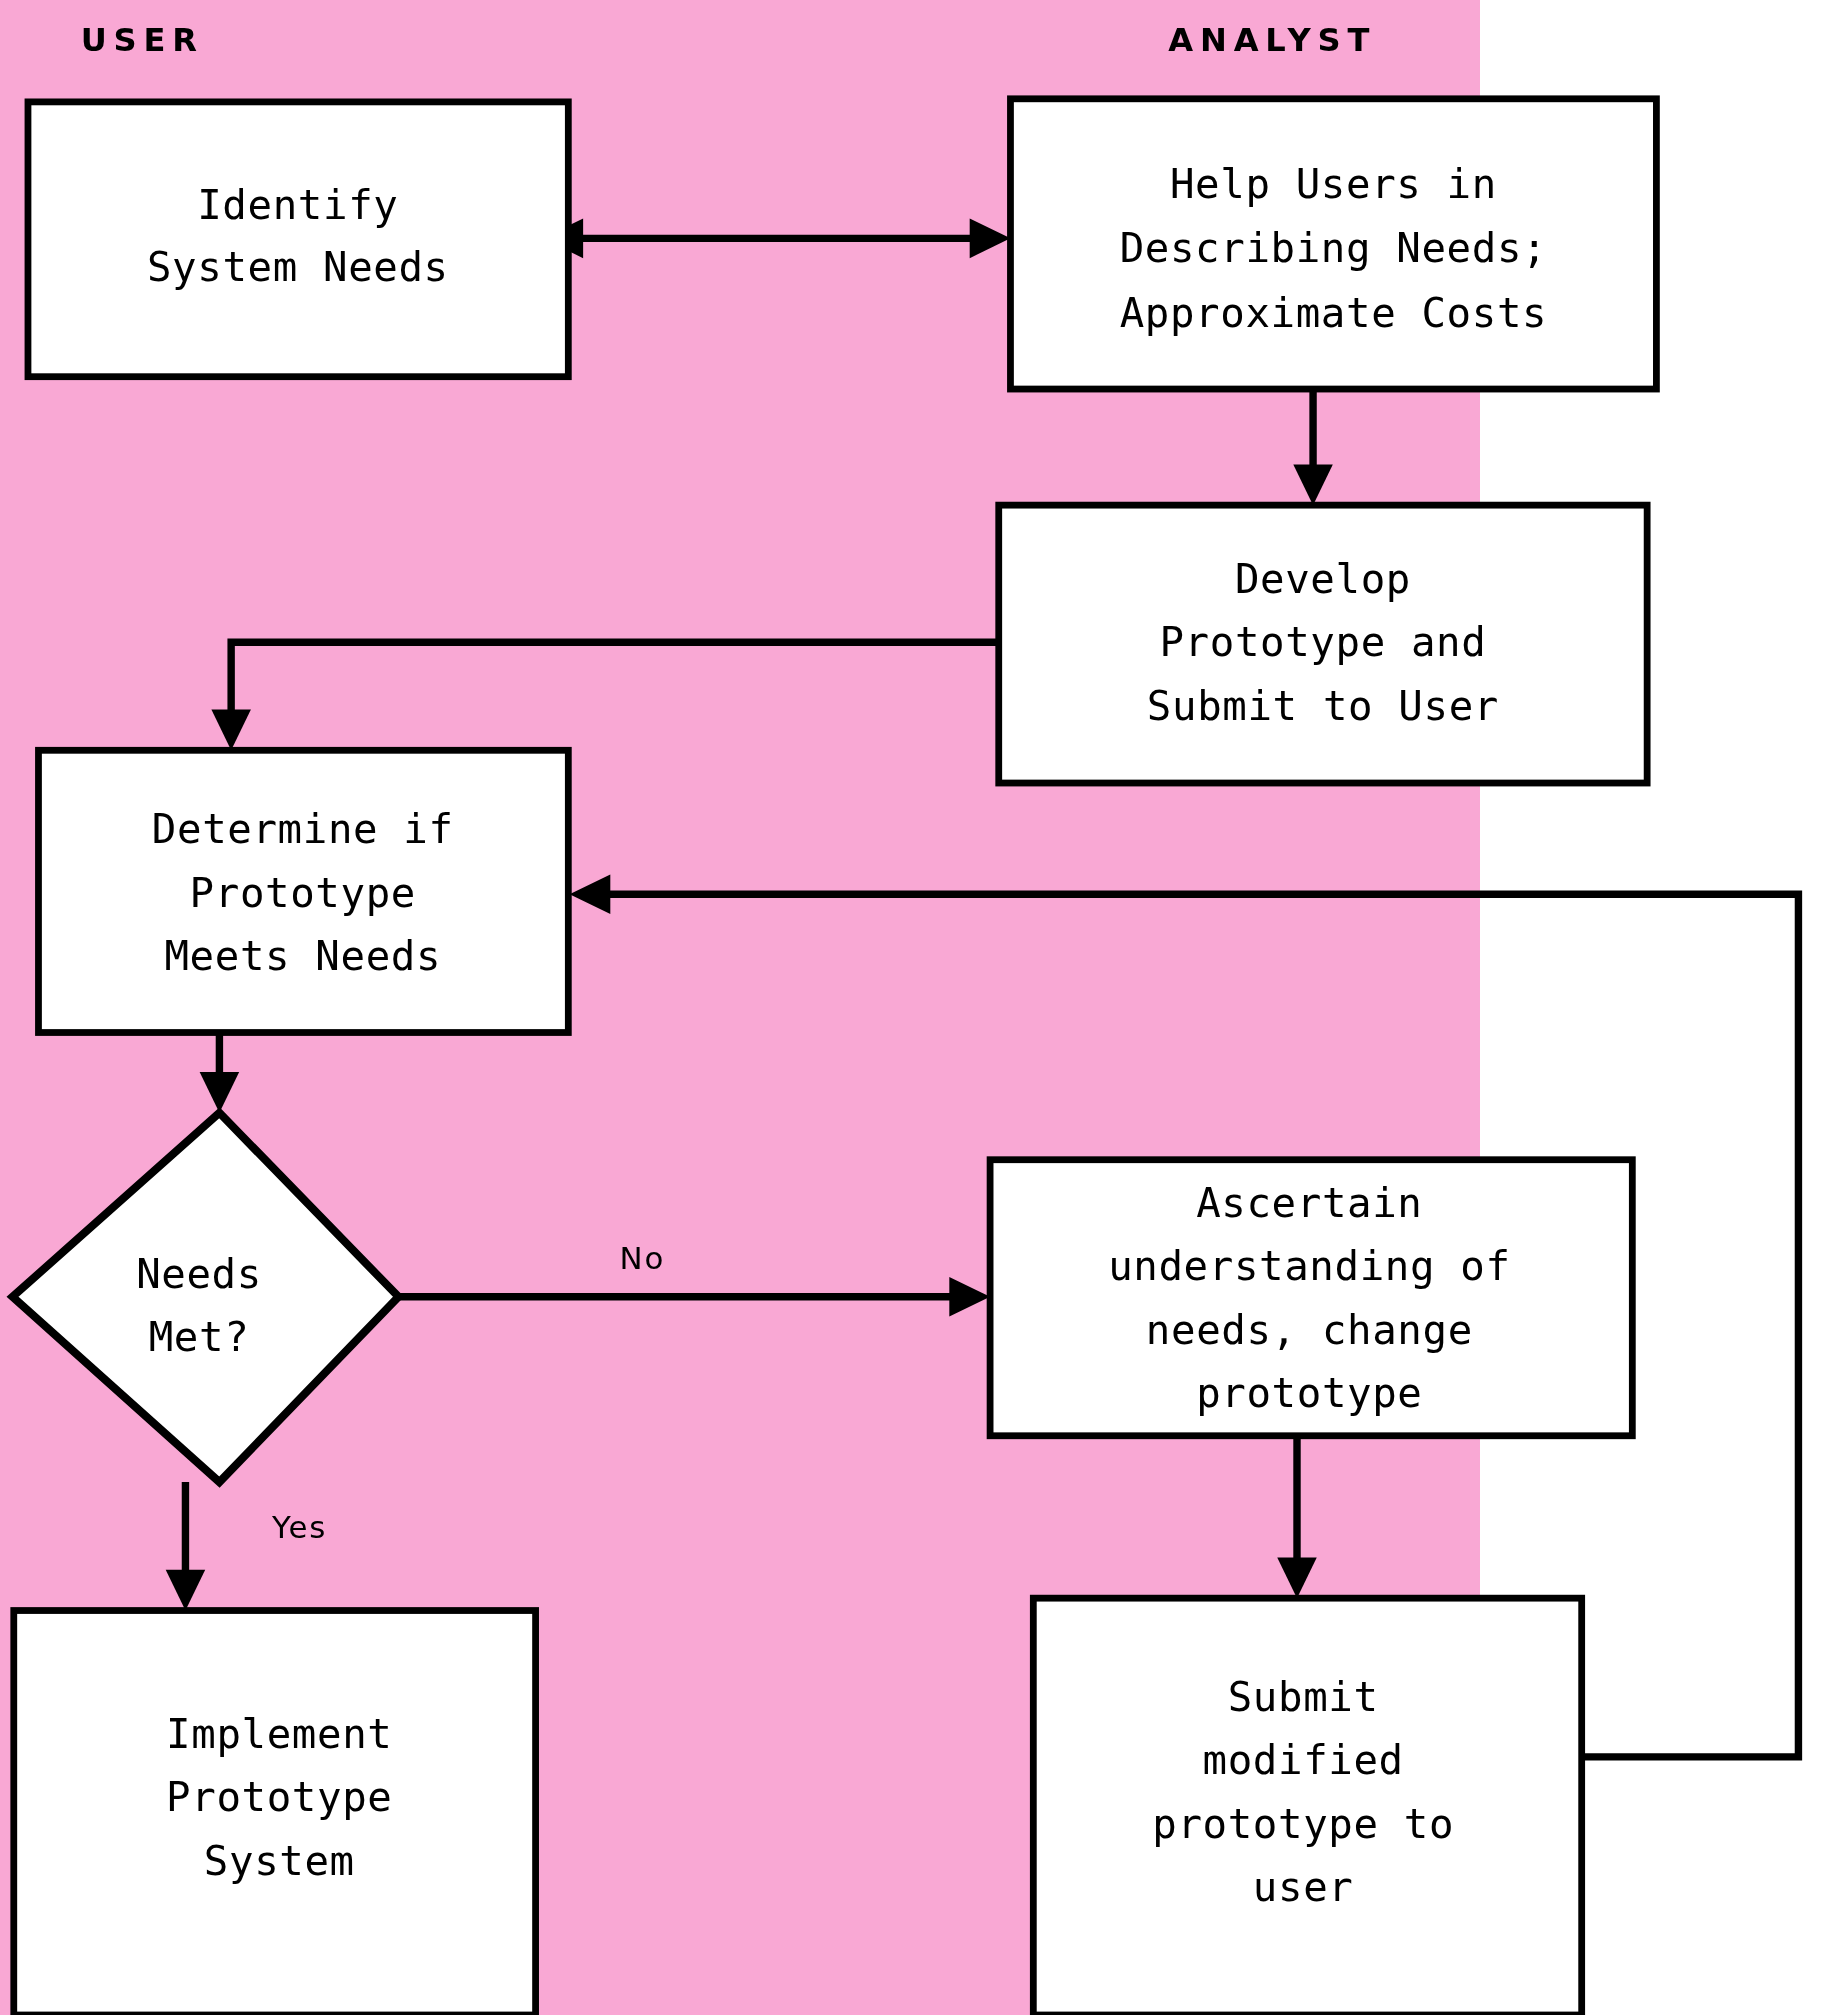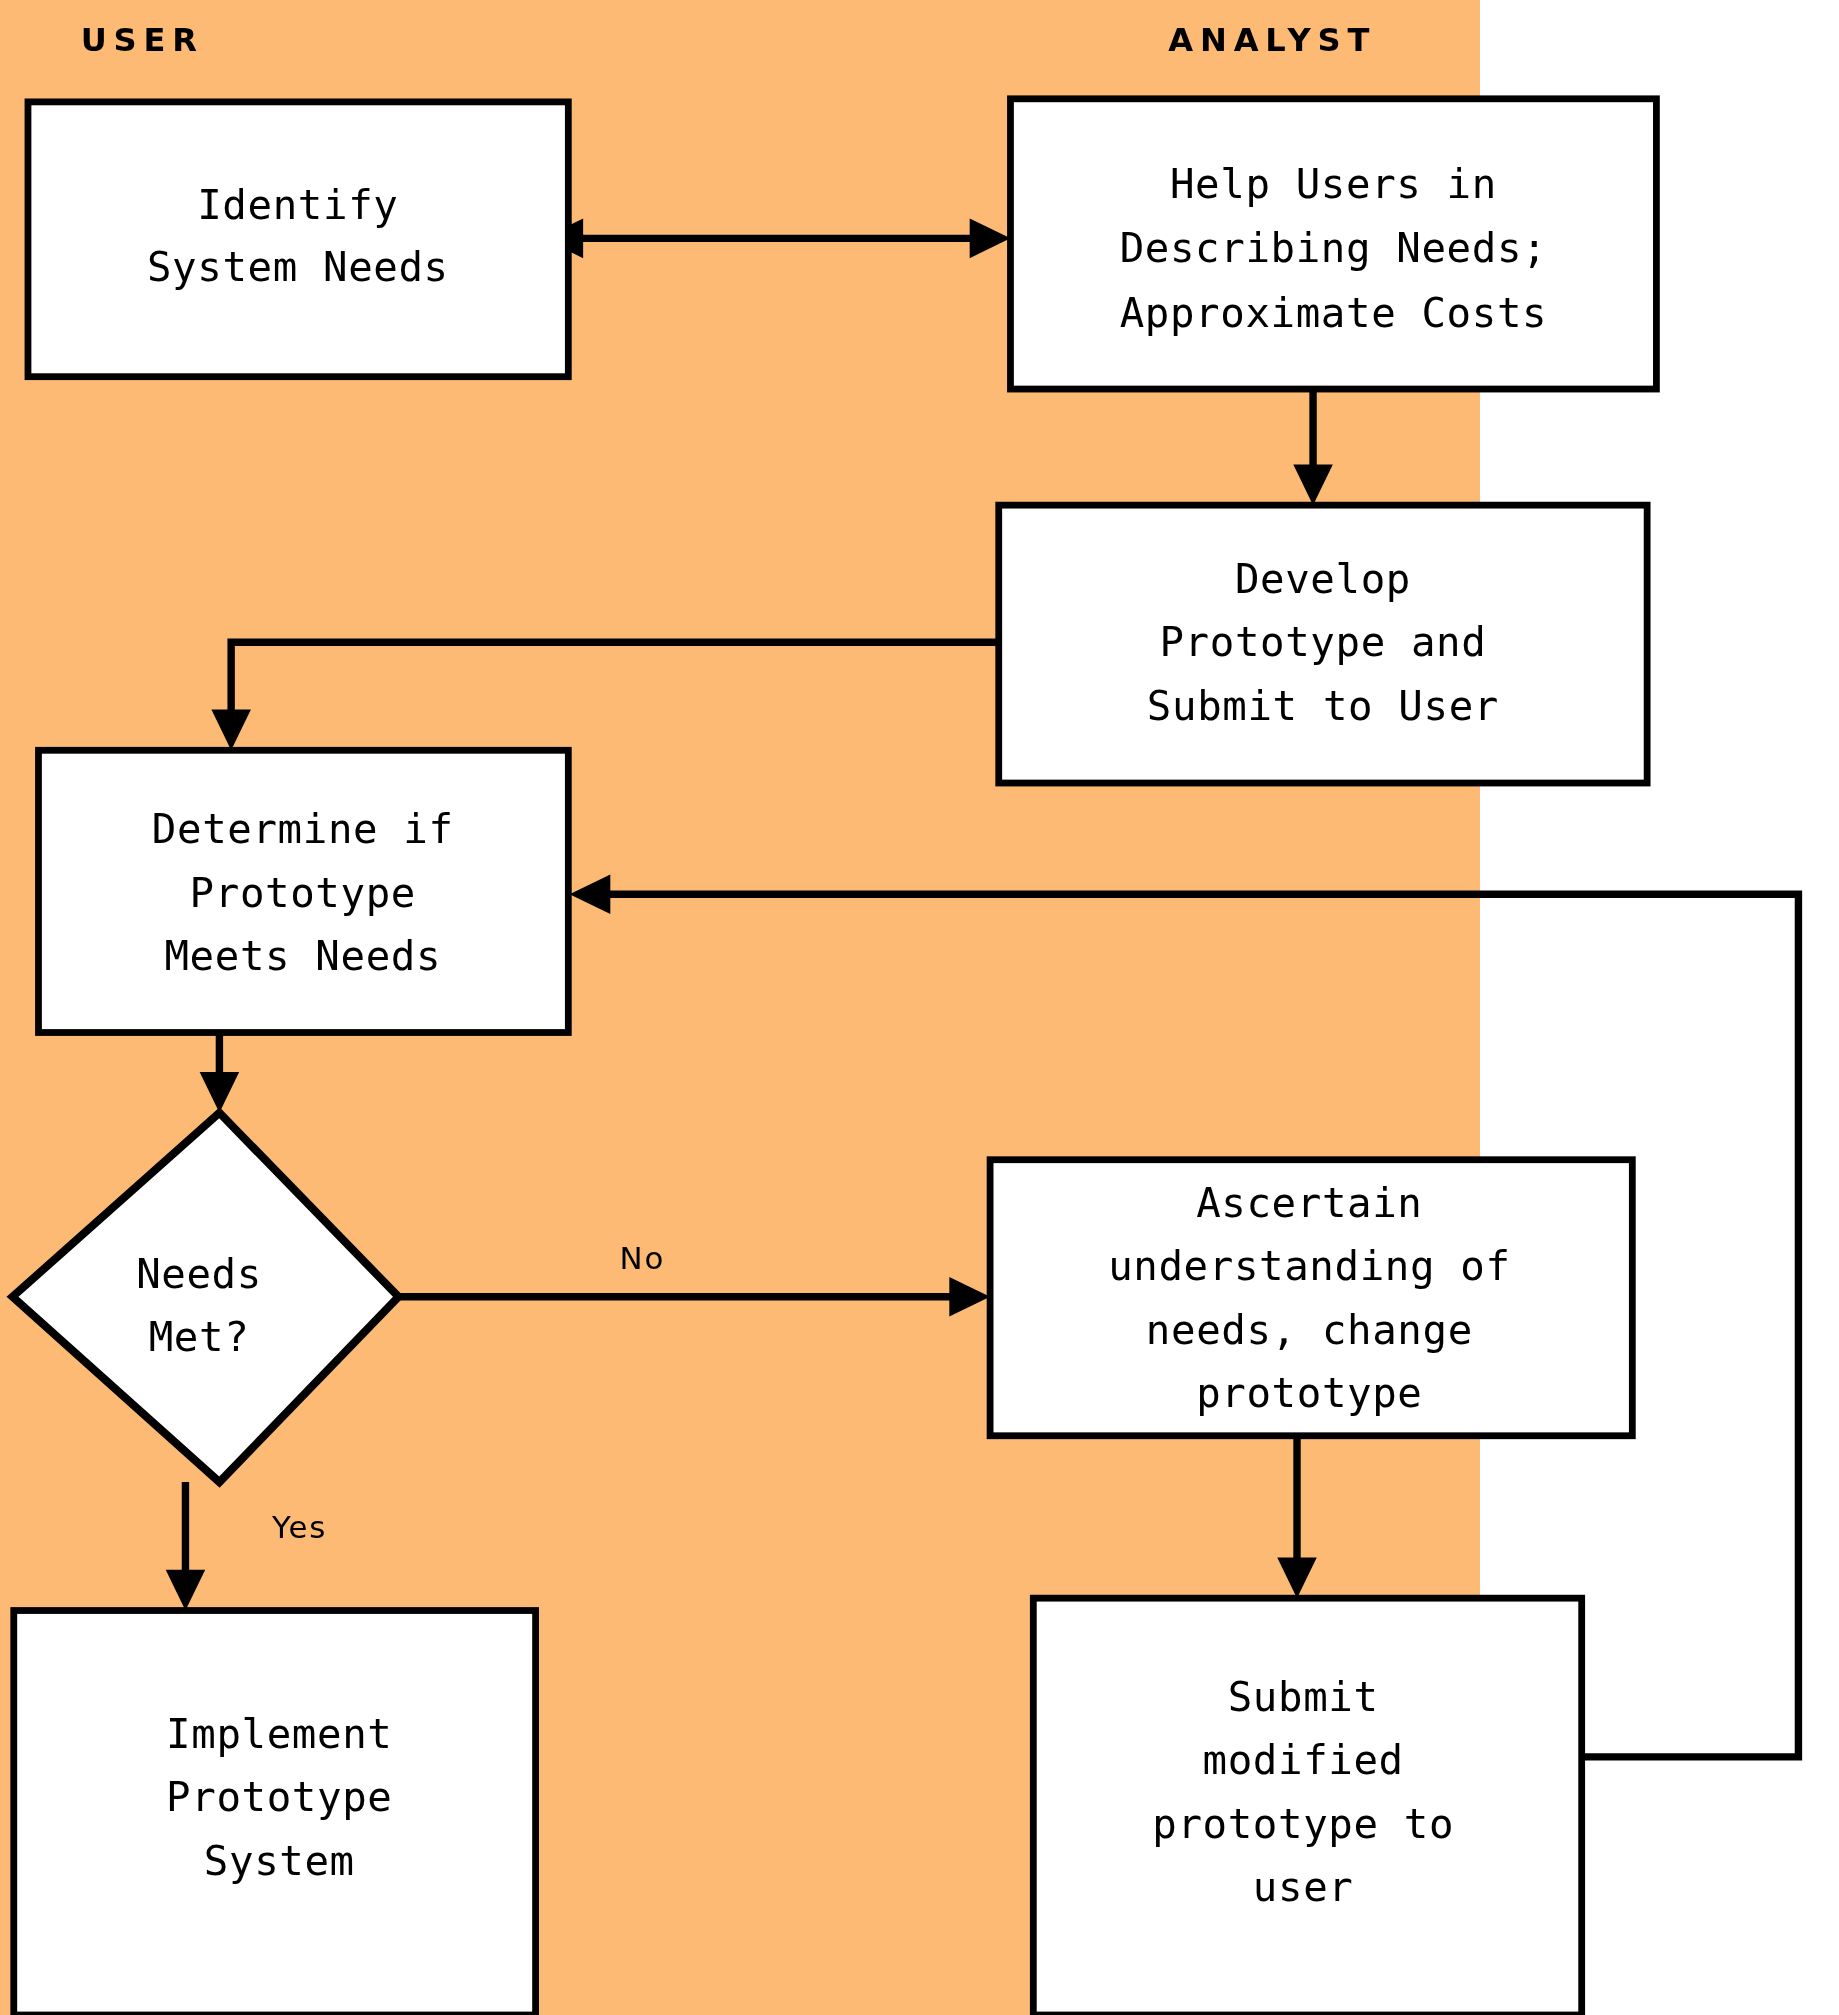--- a/index.html
+++ b/index.html
@@ -10,21 +10,21 @@
   body {
     width: 1840px;
     height: 2015px;
     font-family: "DejaVu Sans Mono", "Liberation Mono", monospace;
     overflow: hidden;
   }
   #flow-root {
     position: relative;
     width: 1480px;
     height: 2015px;
-    background: #fdba74;
+    background: #f9a8d4;
   }
   svg.flow-svg {
     position: absolute;
     top: 0; left: 0;
     width: 1840px;
     height: 2015px;
     display: block;
   }
   .node-box {
     fill: #ffffff;

